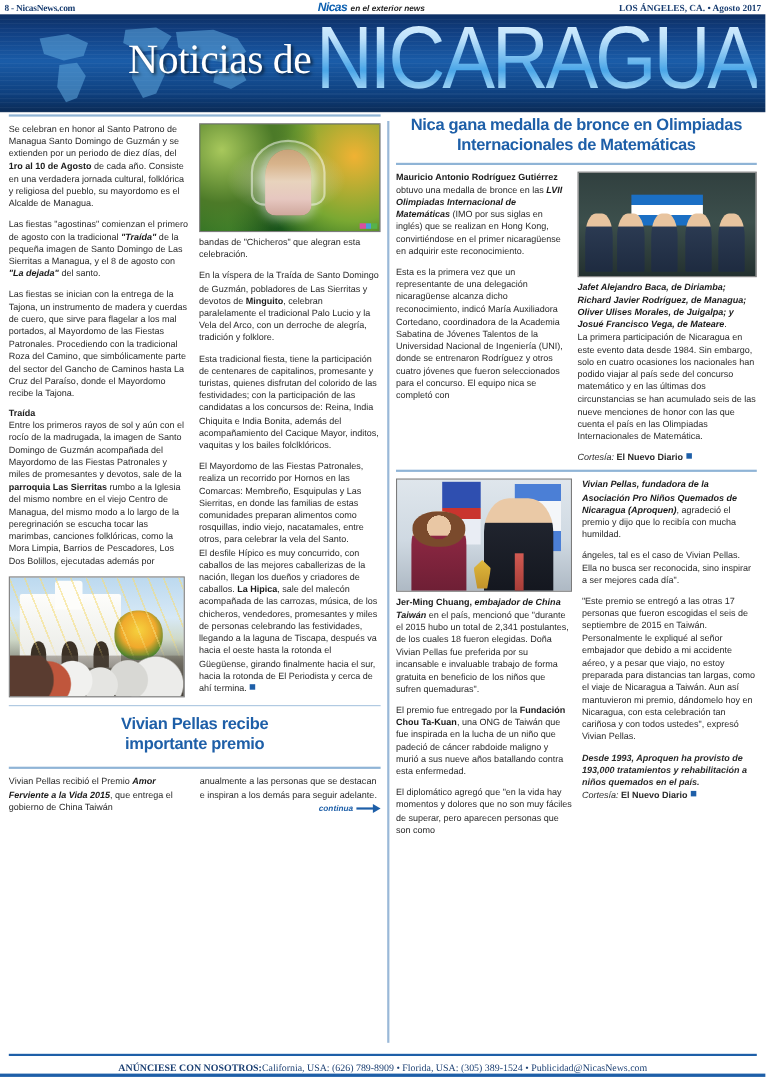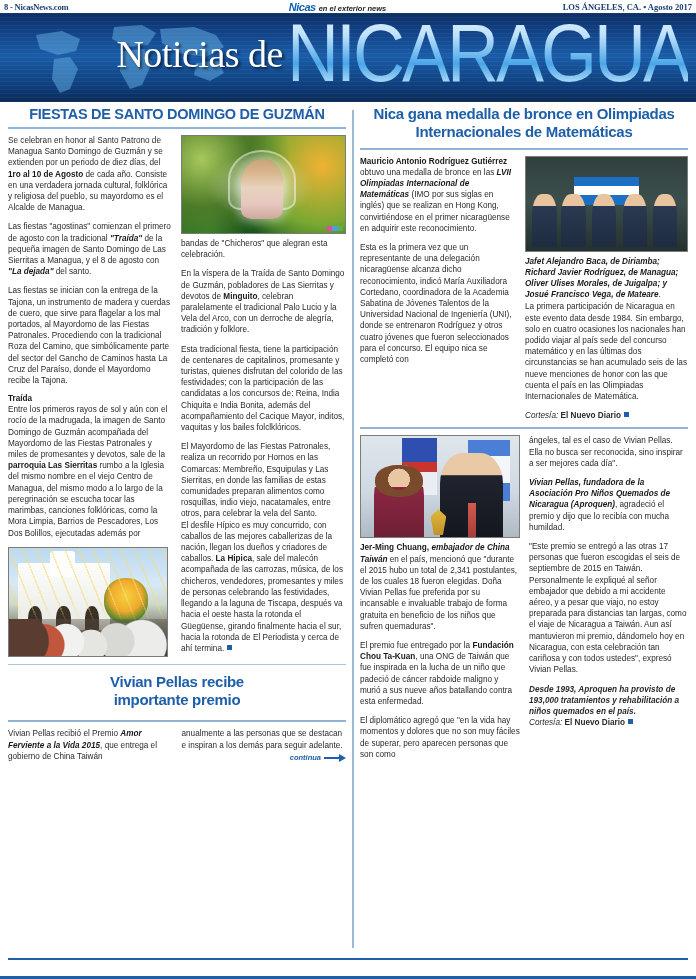--- a/index.html
+++ b/index.html
@@ -274,21 +274,20 @@
     <div class="title-wrap">
       <span class="noticias">Noticias de</span>
       <span class="nicaragua">NICARAGUA</span>
     </div>
   </div>
 
   <div class="content">
 
     <div class="left-pane">
 
-      <div class="headline h-left">FIESTAS DE SANTO DOMINGO DE GUZMÁN</div>
       <div class="rule"></div>
 
       <div class="cols2">
 
         <div class="col">
           <p class="body"><span>Se celebran en honor al Santo Patrono de Managua Santo Domingo de Guzmán y se extienden por un periodo de diez días, del </span><b>1ro al 10 de Agosto</b><span> de cada año. Consiste en una verdadera jornada cultural, folklórica y religiosa del pueblo, su mayordomo es el Alcalde de Managua.</span></p>
           <p class="body"><span>Las fiestas "agostinas" comienzan el primero de agosto con la tradicional </span><b><i>"Traída"</i></b><span> de la pequeña imagen de Santo Domingo de Las Sierritas a Managua, y el 8 de agosto con </span><b><i>"La dejada"</i></b><span> del santo.</span></p>
           <p class="body">Las fiestas se inician con la entrega de la Tajona, un instrumento de madera y cuerdas de cuero, que sirve para flagelar a los mal portados, al Mayordomo de las Fiestas Patronales. Procediendo con la tradicional Roza del Camino, que simbólicamente parte del sector del Gancho de Caminos hasta La Cruz del Paraíso, donde el Mayordomo recibe la Tajona.</p>
           <div class="subhead">Traída</div>
           <p class="body"><span>Entre los primeros rayos de sol y aún con el rocío de la madrugada, la imagen de Santo Domingo de Guzmán acompañada del Mayordomo de las Fiestas Patronales y miles de promesantes y devotos, sale de la </span><b>parroquia Las Sierritas</b><span> rumbo a la Iglesia del mismo nombre en el viejo Centro de Managua, del mismo modo a lo largo de la peregrinación se escucha tocar las marimbas, canciones folklóricas, como la Mora Limpia, Barrios de Pescadores, Los Dos Bolillos, ejecutadas además por</span></p>
@@ -380,25 +379,29 @@
               <div class="hair"></div>
             <div class="man"></div>
               <div class="tie"></div>
               <div class="trophy"></div>
           </div>
           <p class="body"><b>Jer-Ming Chuang,</b><b><i> embajador de China Taiwán</i></b><span> en el país, mencionó que "durante el 2015 hubo un total de 2,341 postulantes, de los cuales 18 fueron elegidas. Doña Vivian Pellas fue preferida por su incansable e invaluable trabajo de forma gratuita en beneficio de los niños que sufren quemaduras".</span></p>
           <p class="body"><span>El premio fue entregado por la </span><b>Fundación Chou Ta-Kuan</b><span>, una ONG de Taiwán que fue inspirada en la lucha de un niño que padeció de cáncer rabdoide maligno y murió a sus nueve años batallando contra esta enfermedad.</span></p>
           <p class="body">El diplomático agregó que "en la vida hay momentos y dolores que no son muy fáciles de superar, pero aparecen personas que son como</p>
         </div>
         <div class="col w168">
+          <p class="body"><b><i>Vivian Pellas, fundadora de la Asociación Pro Niños Quemados de Nicaragua (Aproquen)</i></b><span>, agradeció el premio y dijo que lo recibía con mucha humildad.</span></p>
           <p class="body">ángeles, tal es el caso de Vivian Pellas. Ella no busca ser reconocida, sino inspirar a ser mejores cada día".</p>
-          <p class="body"><b><i>Vivian Pellas, fundadora de la Asociación Pro Niños Quemados de Nicaragua (Aproquen)</i></b><span>, agradeció el premio y dijo que lo recibía con mucha humildad.</span></p>
           <p class="body">"Este premio se entregó a las otras 17 personas que fueron escogidas el seis de septiembre de 2015 en Taiwán. Personalmente le expliqué al señor embajador que debido a mi accidente aéreo, y a pesar que viajo, no estoy preparada para distancias tan largas, como el viaje de Nicaragua a Taiwán. Aun así mantuvieron mi premio, dándomelo hoy en Nicaragua, con esta celebración tan cariñosa y con todos ustedes", expresó Vivian Pellas.</p>
           <p class="body" style="font-style:italic;font-weight:bold;margin-bottom:0">Desde 1993, Aproquen ha provisto de 193,000 tratamientos y rehabilitación a niños quemados en el país.</p>
           <p class="credit"><i>Cortesía:</i><b> El Nuevo Diario</b><span class="sq"></span></p>
         </div>
       </div>
     </div>
   </div>
 
   <div class="footer-rule"></div>
+  <div class="footer">
+    <b>ANÚNCIESE CON NOSOTROS:</b>
+      <span> California, USA: (626) 789-8909 • Florida, USA: (305) 389-1524 • Publicidad@NicasNews.com</span>
+  </div>
   <div class="bottom-blue"></div>
 </div>
 
 </body></html>

